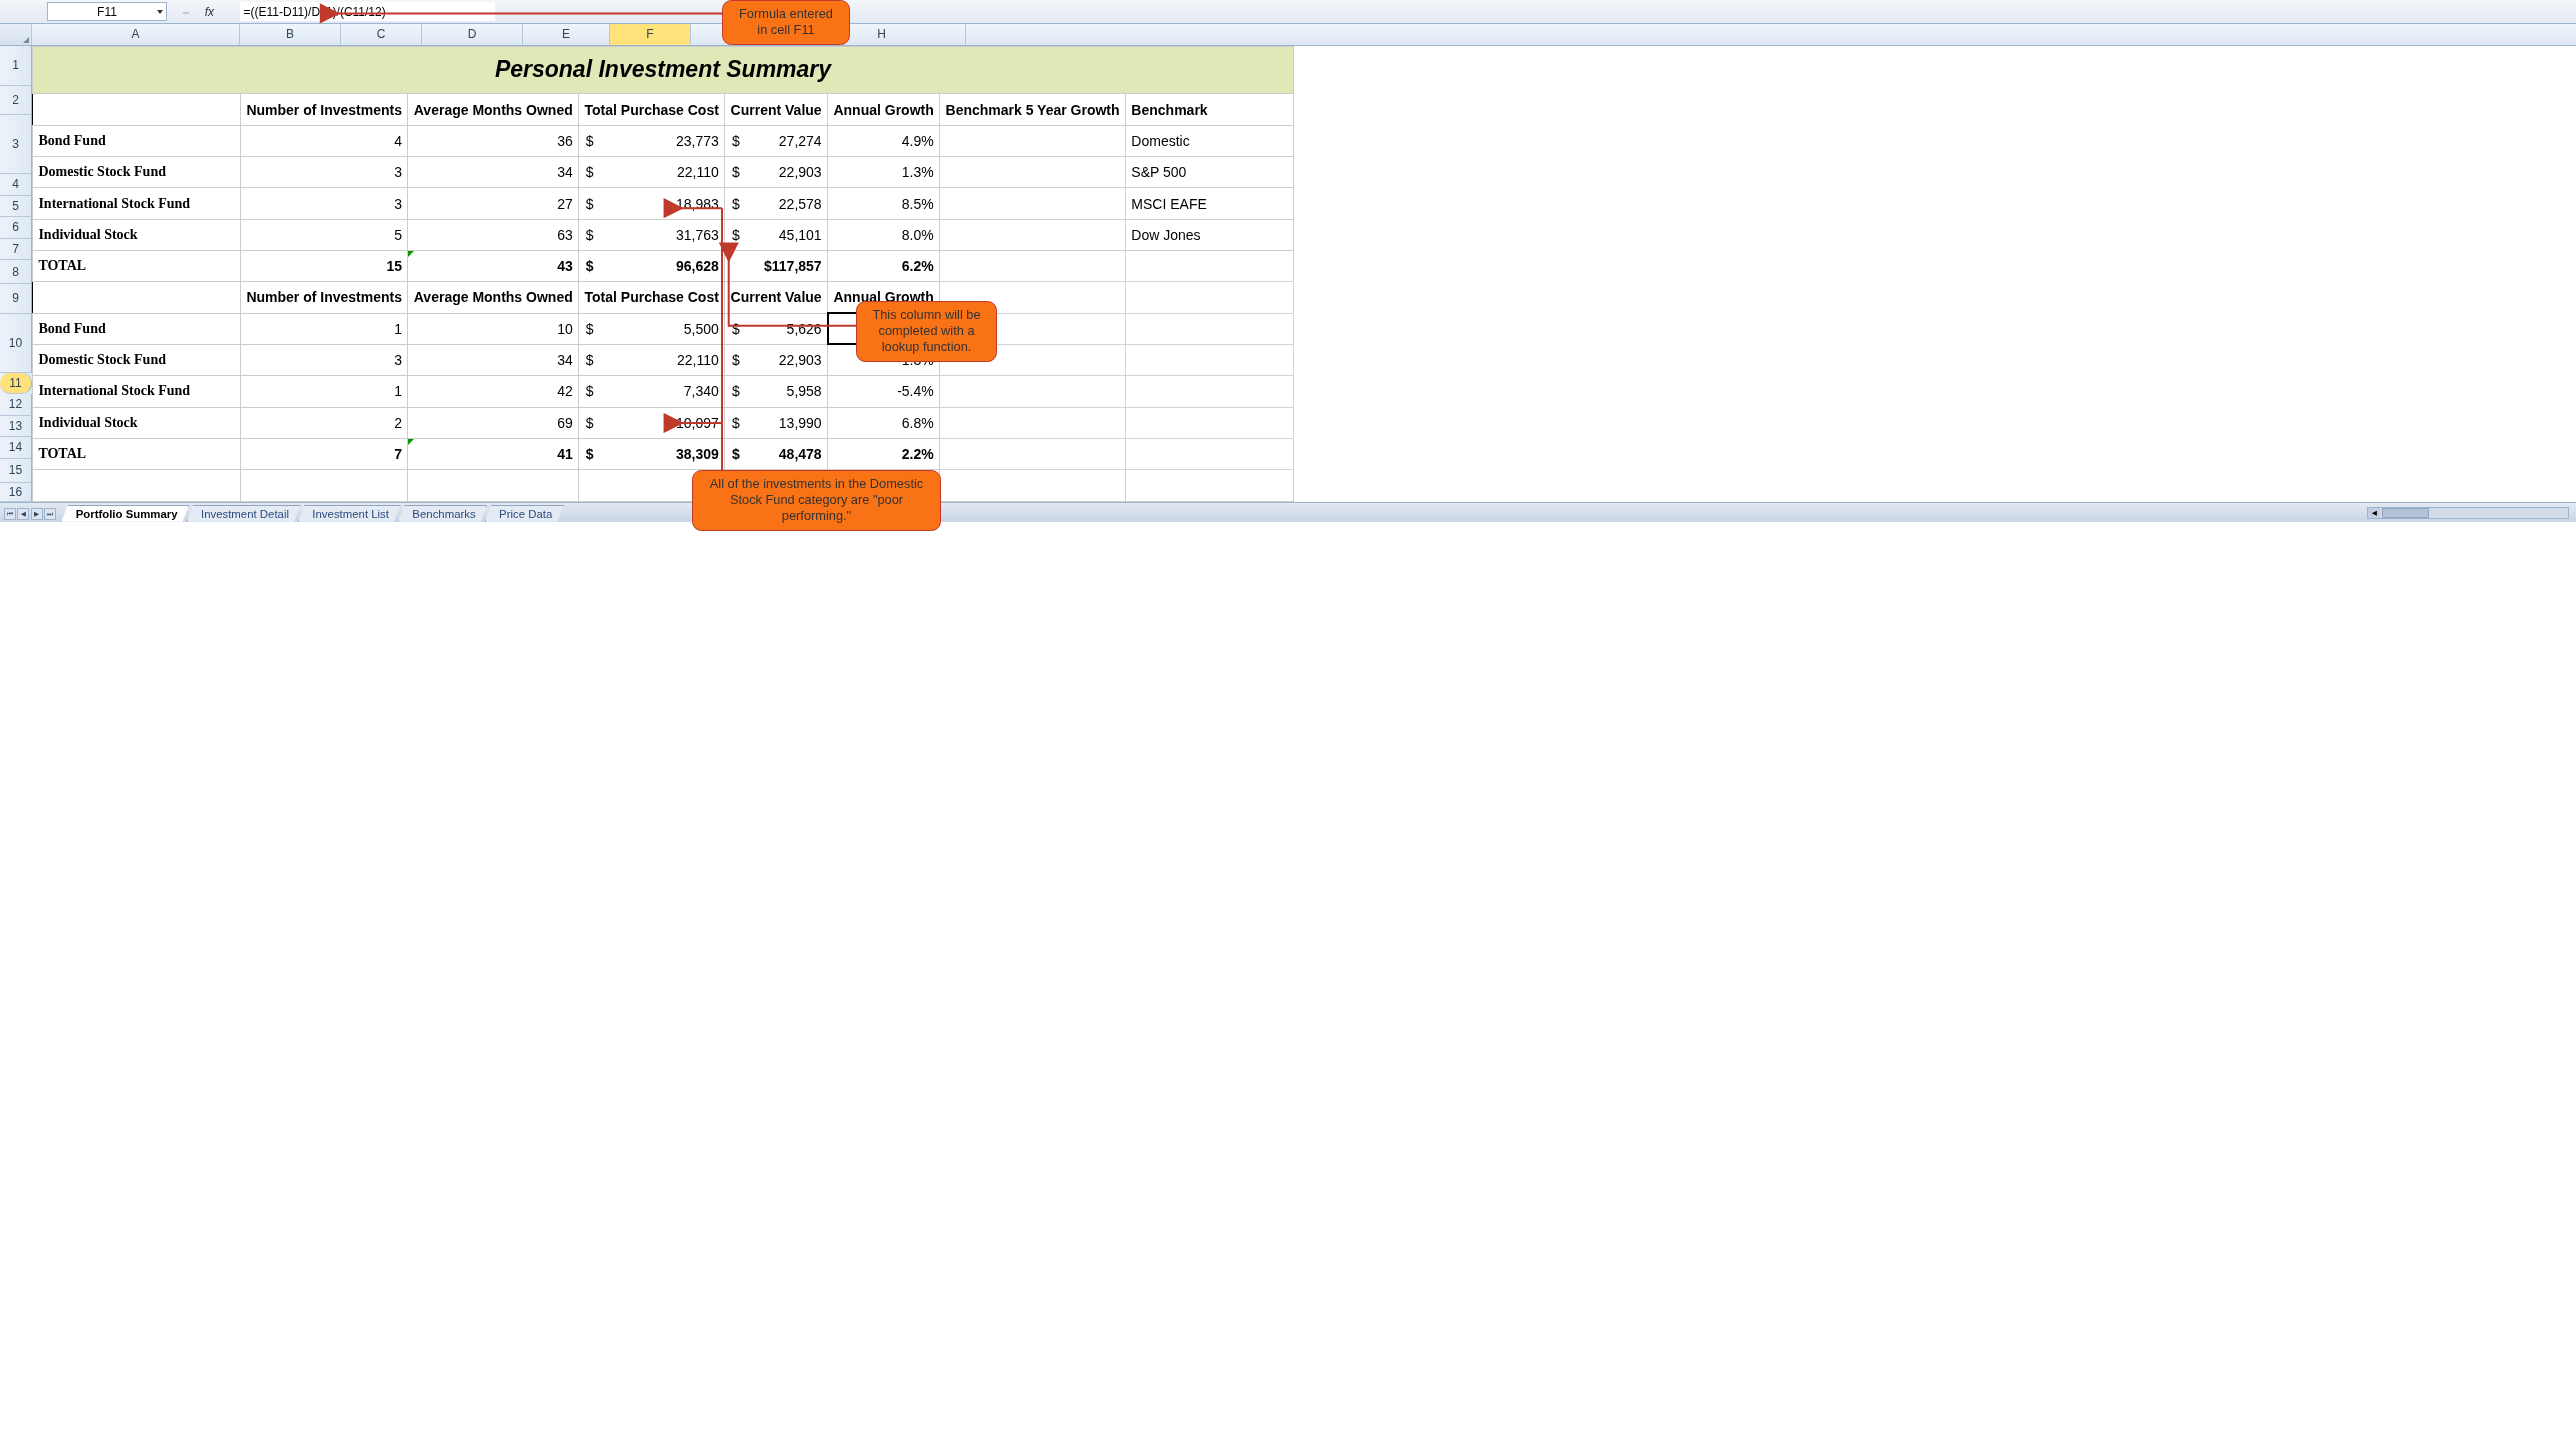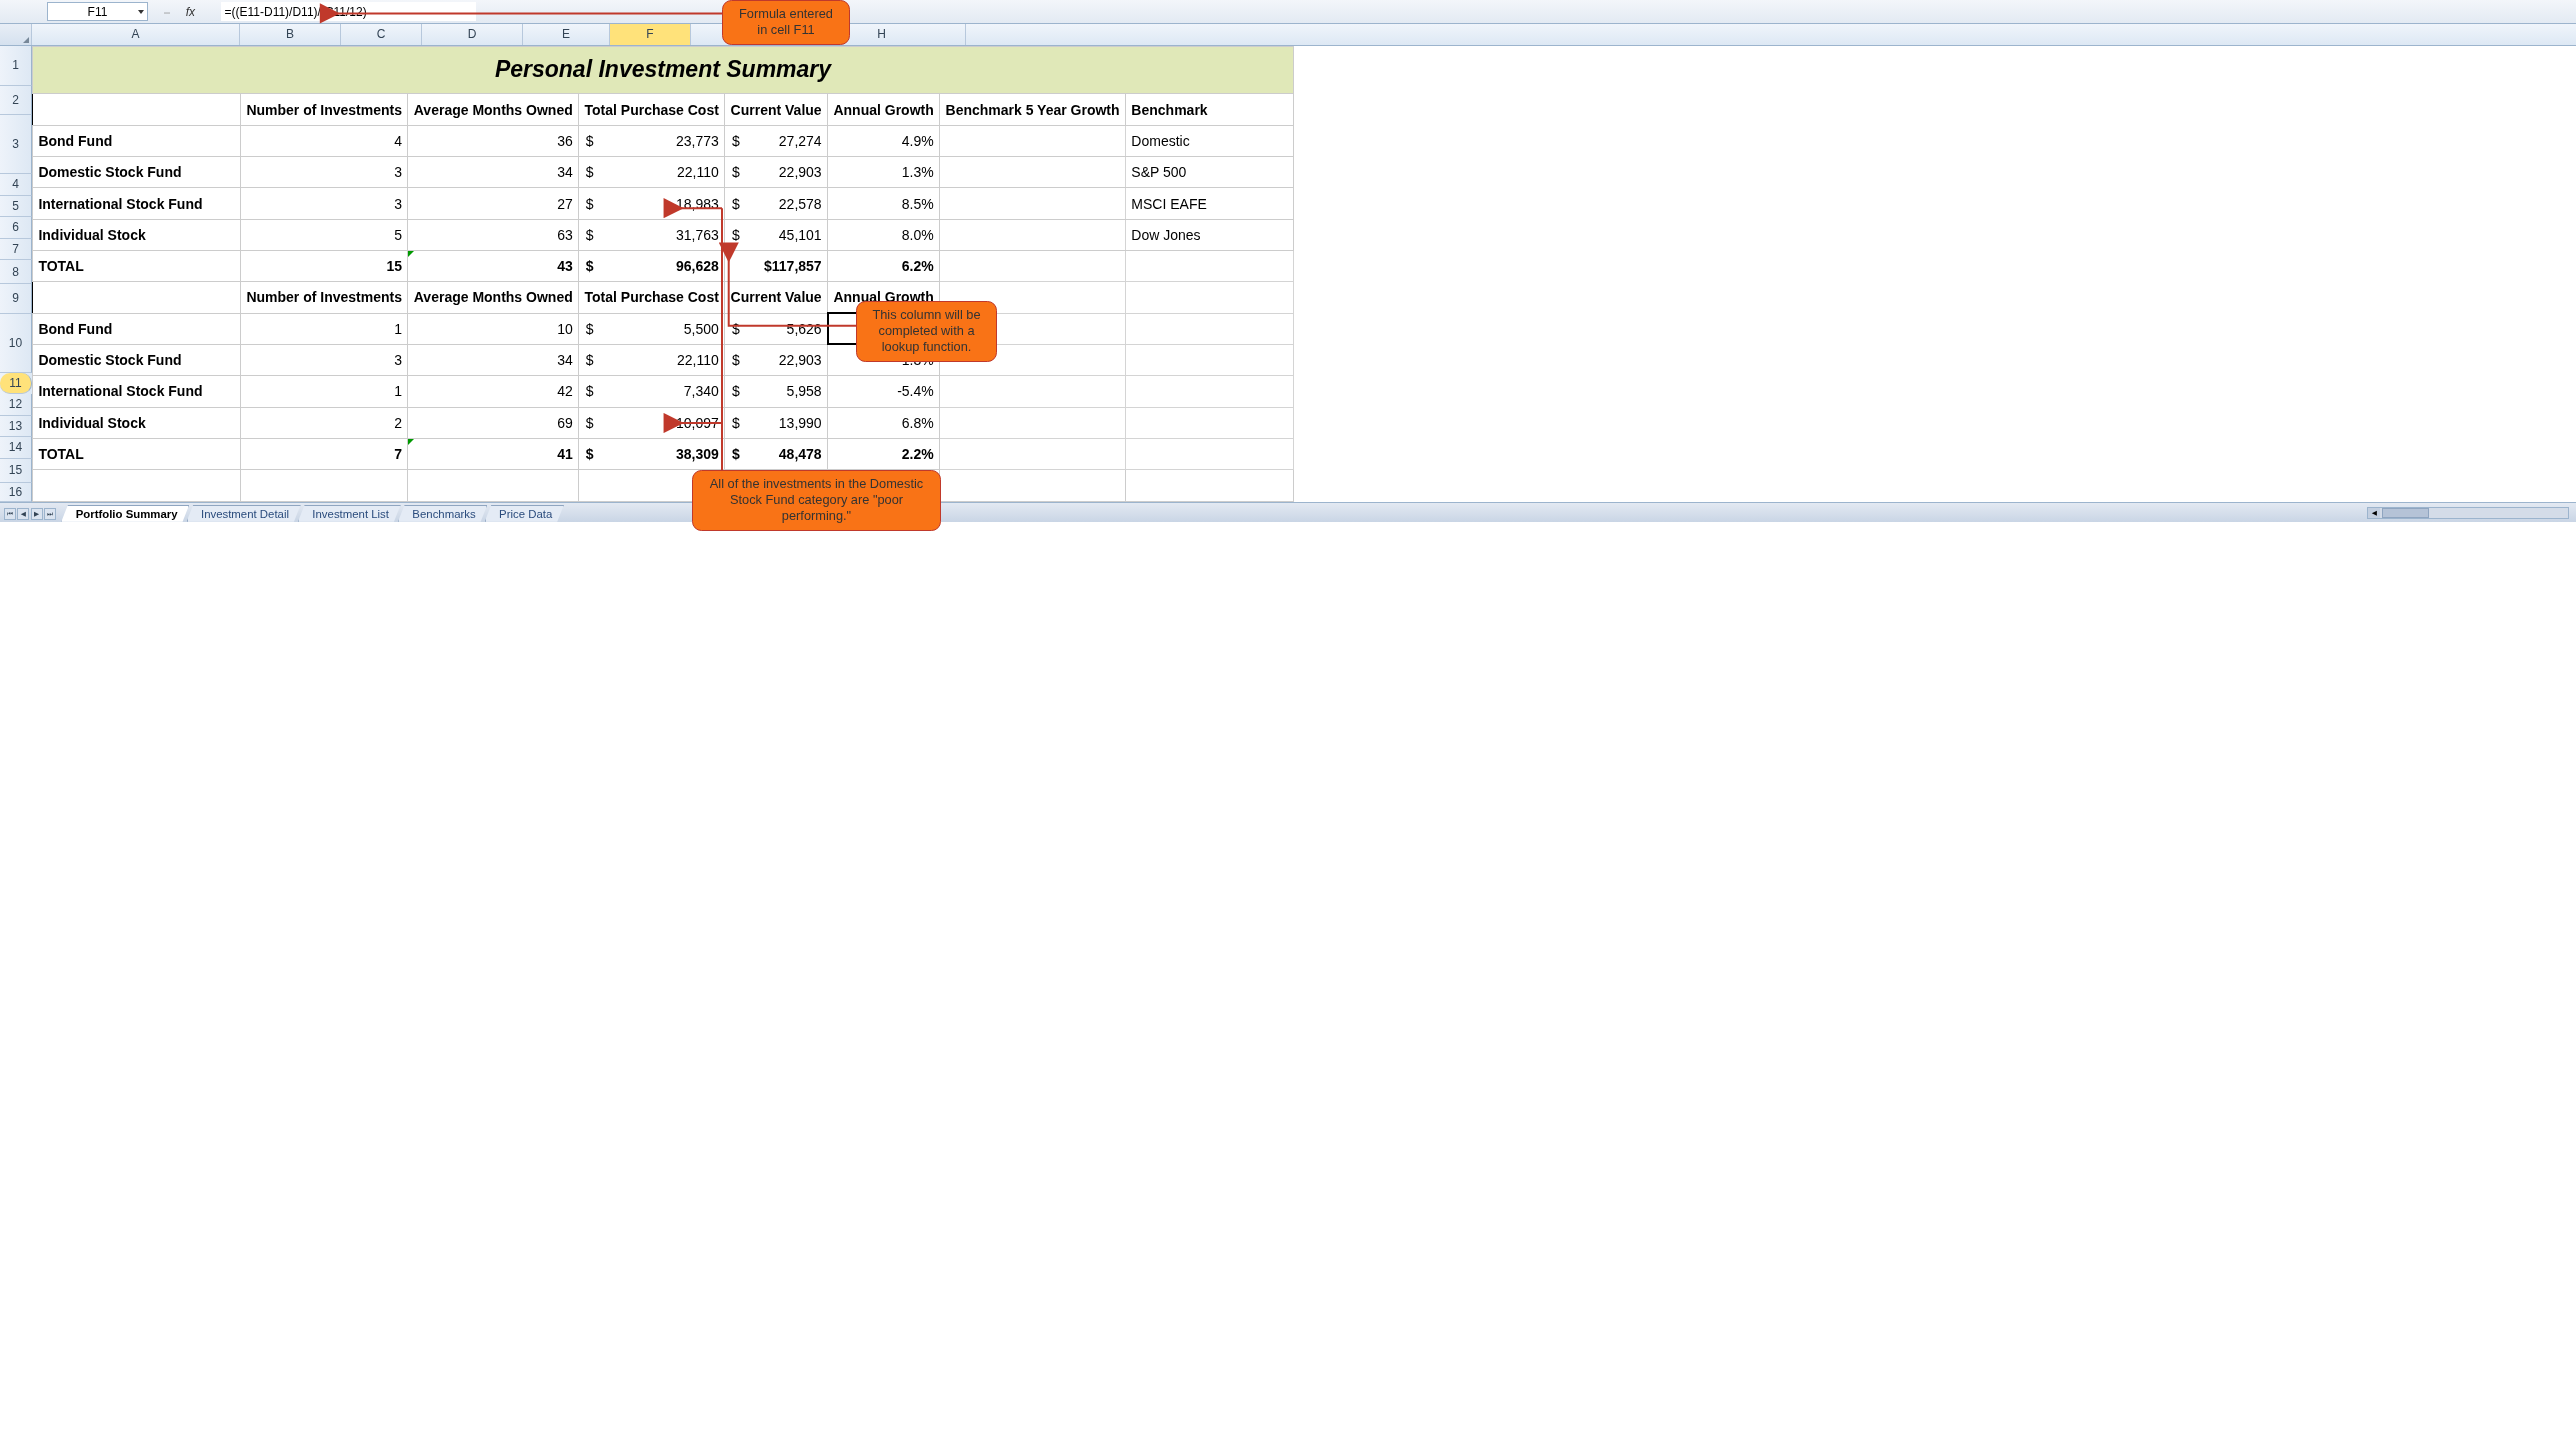--- a/index.html
+++ b/index.html
@@ -14,21 +14,21 @@
   
   .formula-bar {
     display: flex;
     align-items: center;
     height: 24px;
     background: linear-gradient(#f3f6fa,#e3eaf3);
     border-bottom: 0.7px solid #9cb4cd;
     font-size: 12px;
   }
   .name-box {
-    width: 101px;
+    width: 120px;
     height: 19px;
     margin: 0 5.4px 0 47px;
     background: #fff;
     border: 0.7px solid #9cb4cd;
     display: flex;
     align-items: center;
     justify-content: center;
     position: relative;
   }
   .name-box .dd {
@@ -149,21 +149,21 @@
   .hdr td {
     font-weight:bold;
     vertical-align:bottom;
     white-space:normal;
     height:58px;
     border-top:1.3px solid #000;
     border-bottom:1.3px solid #000;
   }
   .hdr td:first-child{border-left:1.3px solid #000;}
   .data td { border:0.7px solid #000; }
-  .data td:first-child{font-weight:bold;}
+  .data td:first-child{font-weight:bold;font-family:Liberation Serif, serif;}
   .num{text-align:right;}
   .cur{display:flex;justify-content:space-between;}
   .cur .s{padding-left:1.3px;}
   .total td{font-weight:bold;border-bottom:1.3px solid #000;}
   td.tri{position:relative;}
   td.tri::before{
     content:"";position:absolute;left:0;top:0;
     width:0;height:0;
     border-top:6px solid #090;
     border-right:6px solid transparent;

